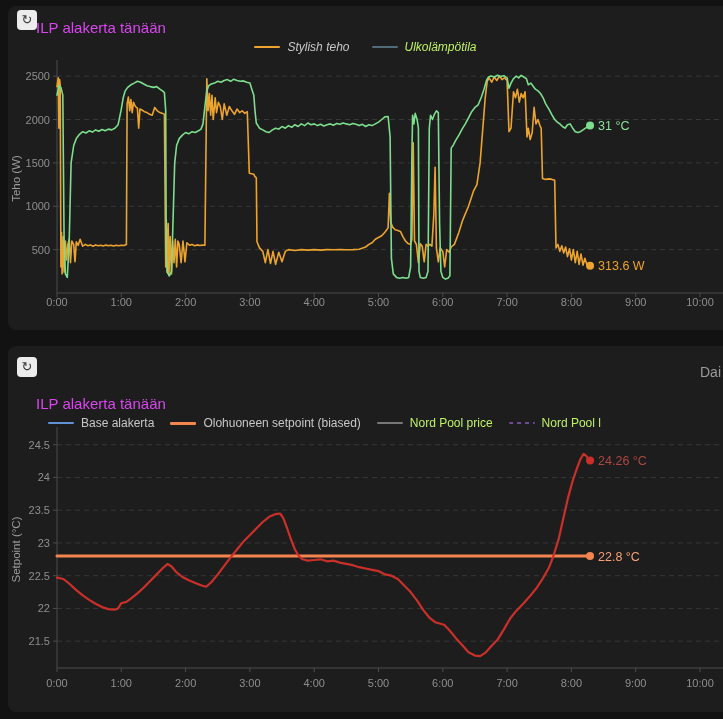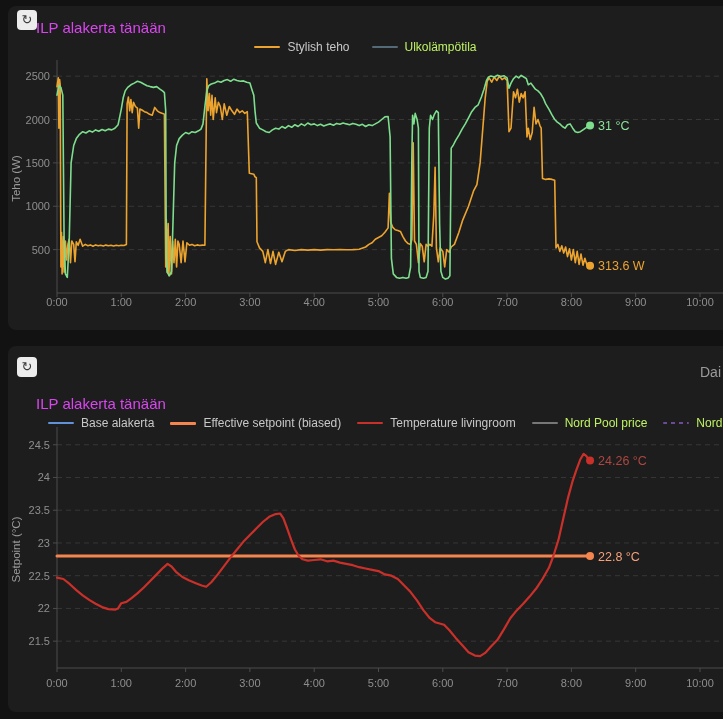--- a/index.html
+++ b/index.html
@@ -26,21 +26,21 @@
   }
   #panel-power .panel-title{top:13px;}
   #panel-setpoint .panel-title{top:49px;}
   .header-right{
     position:absolute;left:692px;top:18px;color:#9a9a9a;font-size:14px;white-space:nowrap;
   }
   .legend{
     position:absolute;left:0;width:715px;display:flex;align-items:center;
     flex-wrap:nowrap;overflow:hidden;white-space:nowrap;
   }
-  #legend-power{top:34px;justify-content:center;gap:22px;}
+  #legend-power{top:34px;justify-content:center;gap:22px;font-style:italic;}
   #legend-setpoint{top:70px;justify-content:flex-start;gap:16px;padding-left:40px;}
   .legend-item{display:flex;align-items:center;gap:7px;cursor:pointer;flex:0 0 auto;}
   .legend-item .ls{width:26px;height:2px;border-radius:1px;}
   .legend-item .ls.thick{height:3px;}
   .legend-item .lt{font-size:12px;color:#c8c8c8;}
   .legend-item.dim .lt{color:#bef264;}
   .legend-item.dim .ls{opacity:.8;}
   svg.chart{position:absolute;left:0;top:0;}
   .tick-label{fill:#8e8e8e;font-size:11px;}
   .axis-title{fill:#9a9a9a;font-size:11.5px;}
@@ -116,25 +116,21 @@
   <button class="refresh-btn">↻</button>
   <div class="header-right">Dai</div>
   <div class="panel-title">ILP alakerta tänään</div>
   <div class="legend" id="legend-setpoint">
       <div class="legend-item">
         <span class="ls" style="background: rgb(97, 146, 217);"></span>
         <span class="lt">Base alakerta</span>
       </div>
       <div class="legend-item">
         <span class="ls thick" style="background: rgb(245, 133, 79);"></span>
-        <span class="lt">Effective setpoint (biased)</span>
-      </div>
-      <div class="legend-item">
-        <span class="ls" style="background: rgb(201, 48, 42);"></span>
-        <span class="lt">Temperature livingroom</span>
+        <span class="lt">Olohuoneen setpoint (biased)</span>
       </div>
       <div class="legend-item dim">
         <span class="ls" style="background: rgb(143, 143, 143);"></span>
         <span class="lt">Nord Pool price</span>
       </div>
       <div class="legend-item dim">
         <span class="ls" style="background: repeating-linear-gradient(90deg, rgb(128, 85, 181) 0px, rgb(128, 85, 181) 4px, transparent 4px, transparent 8px);"></span>
         <span class="lt">Nord Pool l</span>
       </div>
     </div>

